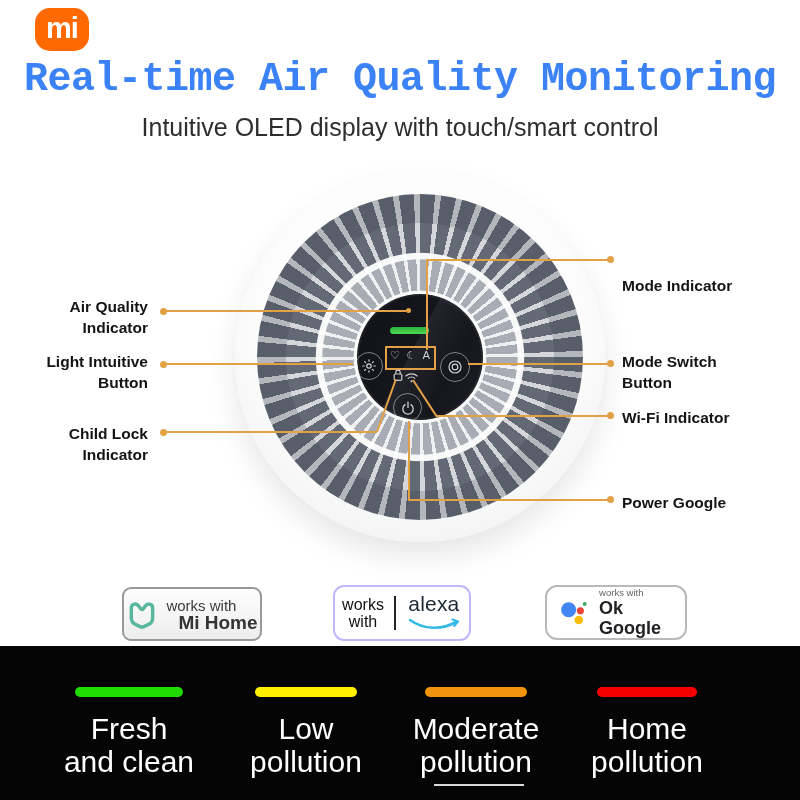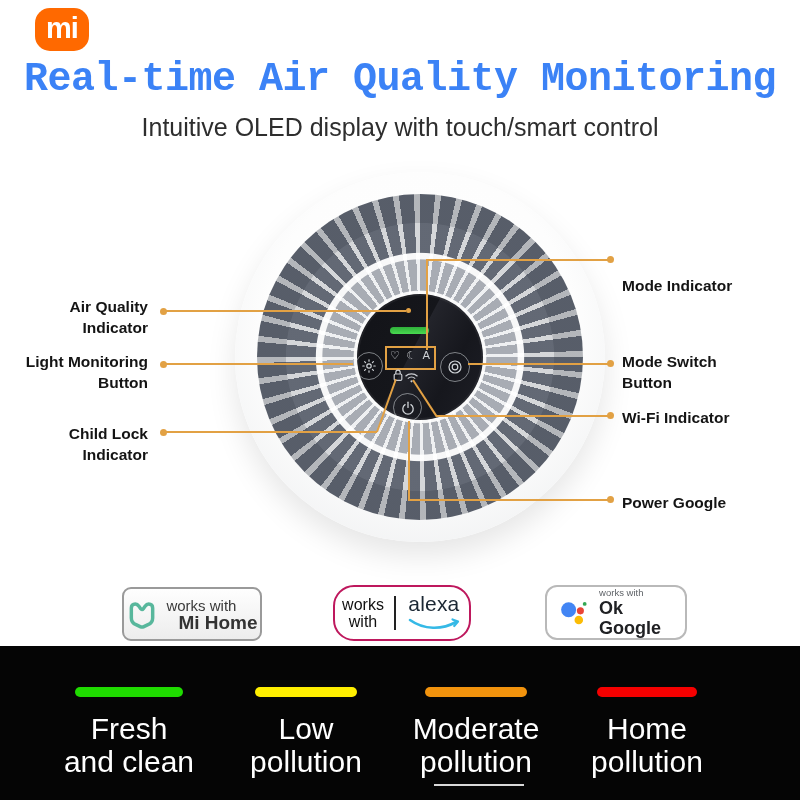--- a/index.html
+++ b/index.html
@@ -60,21 +60,21 @@
   .diag{height:2px;transform-origin:0 50%;}
   .callout{font-size:15.5px;font-weight:600;color:#141414;line-height:21px;}
   .c-right{text-align:right;}
 
   
   .badge{border-radius:10px;display:flex;align-items:center;background:#fff;}
   .b-mihome{left:122px;top:587px;width:136px;height:50px;border:2px solid #9a9a9a;
     background:linear-gradient(#fefefe,#ededed);border-radius:9px;}
   .b-mihome .txt{font-size:15px;line-height:17px;color:#3a3a3a;font-weight:500;}
   .b-mihome .txt b{font-size:19px;font-weight:700;color:#333;margin-left:12px;}
-  .b-alexa{left:333px;top:585px;width:134px;height:52px;border:2px solid #be185d;border-radius:21px;
+  .b-alexa{left:333px;top:585px;width:134px;height:52px;border:2px solid #c4b5fd;border-radius:11px;
     justify-content:center;gap:10px;}
   .b-alexa .ww{font-size:16px;line-height:17px;color:#111;font-weight:500;text-align:center;}
   .b-alexa .div{width:2px;height:34px;background:#222;}
   .b-alexa .alexa-word{font-size:21px;color:#1b2733;font-weight:500;letter-spacing:0.2px;}
   .b-google{left:545px;top:585px;width:142px;height:55px;border:2px solid #b9b9b9;border-radius:12px;
     justify-content:flex-start;gap:8px;padding-left:12px;box-sizing:border-box;}
   .b-google .small{font-size:9.5px;color:#5f6368;line-height:11px;}
   .b-google .big{font-size:18px;color:#202124;font-weight:600;line-height:20px;}
 
   
@@ -165,21 +165,21 @@
   <div class="abs c-dot" style="left:607px;top:412px;"></div>
   <div class="abs c-line w2px" style="left:408px;top:421px;height:80px;"></div>
   <div class="abs c-line h2px" style="left:409px;top:499px;width:199px;"></div>
   <div class="abs c-dot" style="left:607px;top:496px;"></div>
 
   <div class="abs callout c-right" style="right:652px;top:296px;">
     <div>Air Quality</div>
     <div>Indicator</div>
   </div>
   <div class="abs callout c-right" style="right:652px;top:351px;">
-    <div>Light Monitoring</div>
+    <div>Light Intuitive</div>
     <div>Button</div>
   </div>
   <div class="abs callout c-right" style="right:652px;top:423px;">
     <div>Child Lock Indicator</div>
   </div>
   <div class="abs callout" style="left:622px;top:252px;margin-top:23px;">
     <div>Mode Indicator</div>
   </div>
   <div class="abs callout" style="left:622px;top:351px;">
     <div>Mode Switch</div>

